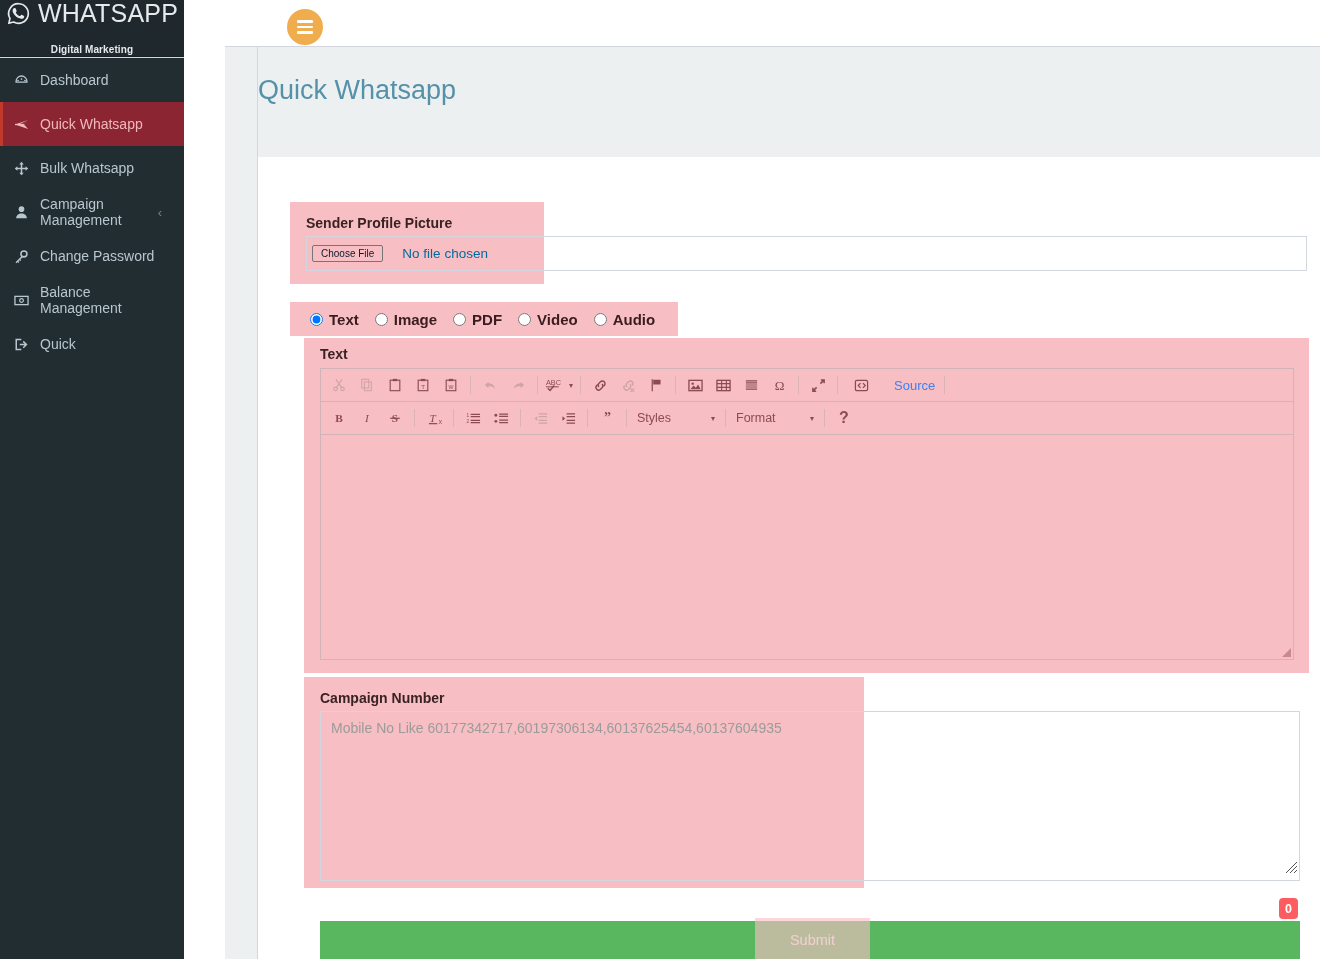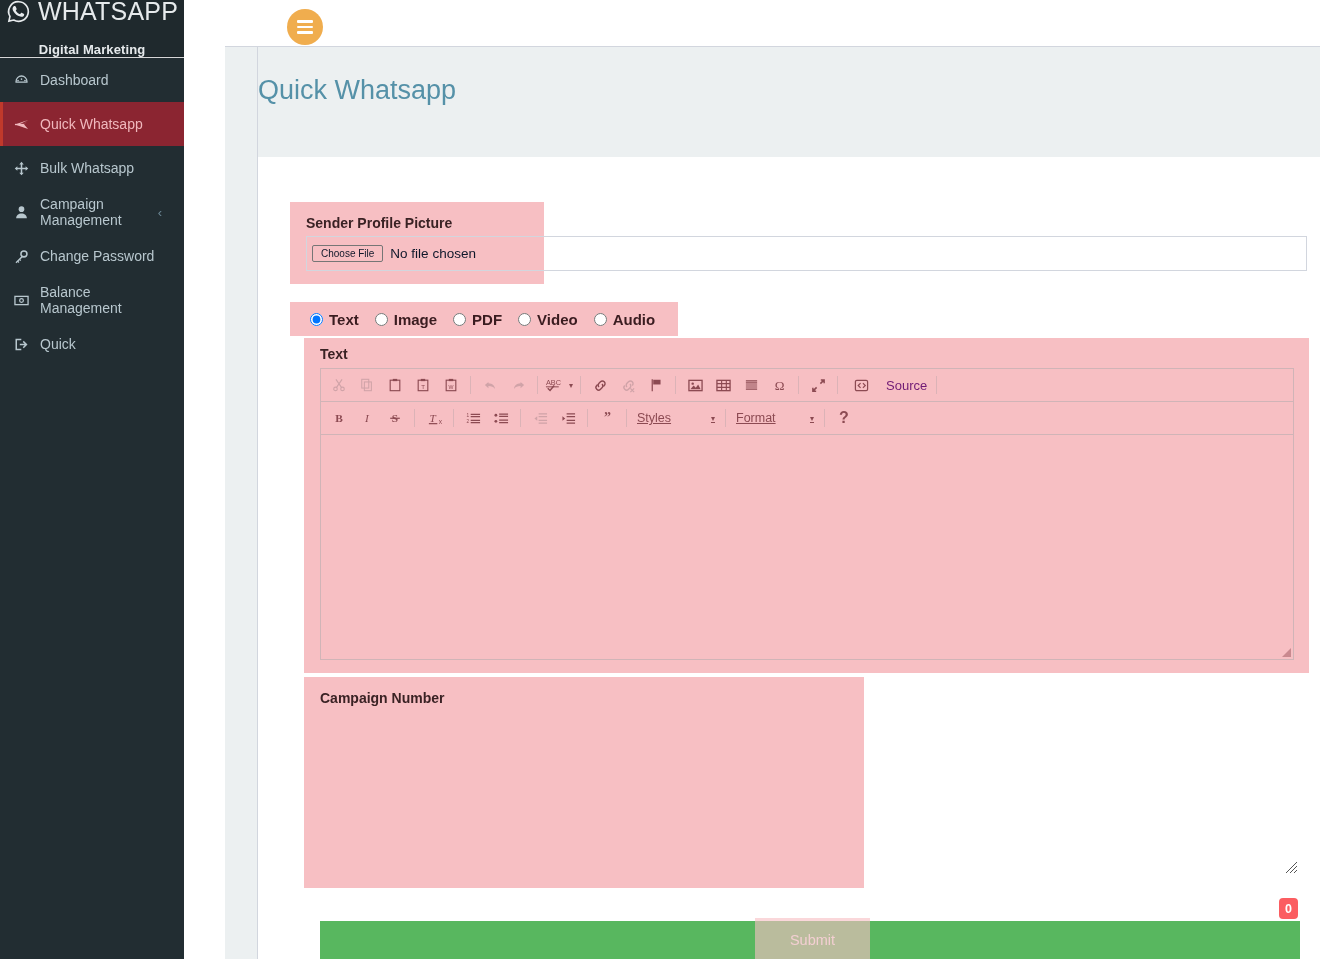--- a/index.html
+++ b/index.html
@@ -24,21 +24,21 @@
     display: flex; flex-direction: column;
     align-items: center; justify-content: center;
     border-bottom: 1px solid #1a2226;
   }
   #brand-line {
     display: flex; align-items: center; gap: 7px;
     color: #e6eaec; font-size: 25px; letter-spacing: .2px;
     line-height: 1;
   }
   #brand-sub {
-    color: #e6eaec; font-size: 13px; font-weight: bold;
+    color: #e6eaec; font-size: 10px; font-weight: bold;
     margin-top: 18px; letter-spacing: .1px;
   }
   .wa-icon svg { display: block; }
 
   #nav-header {
     height: 40px; display: flex; align-items: center;
     padding-left: 28px;
     color: #4b646f; font-size: 12.5px; font-weight: bold;
     background: #1a2226;
     letter-spacing: .3px;
@@ -141,21 +141,21 @@
     font-family: "Liberation Sans", sans-serif;
     font-size: 10px;
     padding: 2px 8px;
     border: 1px solid #767676;
     border-radius: 2px;
     background: transparent;
     color: #0f172a;
     cursor: pointer;
   }
   #no-file-text {
-    font-size: 13.5px; color: #0f172a; margin-left: 7px;
+    font-size: 13.5px; color: #0369a1; margin-left: 19px;
   }
 
   
   #radio-row {
     position: absolute; left: 48px; top: 142px;
     height: 34px; display: flex; align-items: center; gap: 16px;
     z-index: 4; padding: 0 4px;
   }
   .radio-opt {
     display: flex; align-items: center; gap: 6px;
@@ -190,26 +190,26 @@
     color: #8c4a52; cursor: pointer; margin: 0 1px;
     font-size: 14px;
   }
   .ck-btn.dim { color: #d0a3a8; }
   .ck-sep {
     width: 1px; height: 18px; background: #dbb3b7; margin: 0 5px;
   }
   .ck-combo {
     display: flex; align-items: center; justify-content: space-between;
     width: 88px; height: 22px; padding: 0 5px;
-    font-size: 12.5px; color: #8c4a52; cursor: pointer; text-decoration: underline;
+    font-size: 12.5px; color: #8c4a52; cursor: pointer;
   }
   .ck-combo .arr { font-size: 8px; color: #8c4a52; }
   .ck-src {
-    display: flex; align-items: center; gap: 11px;
-    font-size: 13px; color: #701a75; cursor: pointer; padding: 0 4px;
+    display: flex; align-items: center; gap: 19px;
+    font-size: 13px; color: #3b82f6; cursor: pointer; padding: 0 4px;
   }
   #ck-body {
     position: relative;
     height: 224px;
     background: transparent;
   }
   #ck-grip {
     position: absolute; right: 2px; bottom: 2px;
     width: 0; height: 0;
     border-left: 9px solid transparent;
@@ -598,20 +598,21 @@
             <span class="ck-btn" style="font-weight: bold; font-size: 16px;">?</span>
           </div>
         <div id="ck-body">
           <div id="ck-grip"></div>
         </div>
       </div>
     </div>
 
     <div class="pink-box" style="left:46px;top:517px;width:560px;height:211px;"></div>
     <div id="camp-label" class="lbl">Campaign Number</div>
+    <textarea id="camp-textarea" placeholder="Mobile No Like 60177342717,60197306134,60137625454,60137604935" style=""></textarea>
     <svg id="camp-grip" viewBox="0 0 14 14">
       <path stroke="#555" stroke-width="1" d="M13 6 L6 13 M13 10 L10 13 M13 2 L2 13"></path>
     </svg>
 
     <div id="green-bar"></div>
     <button id="submit-btn">Submit</button>
     <div id="count-badge">0</div>
 
   </section>
 </main>

